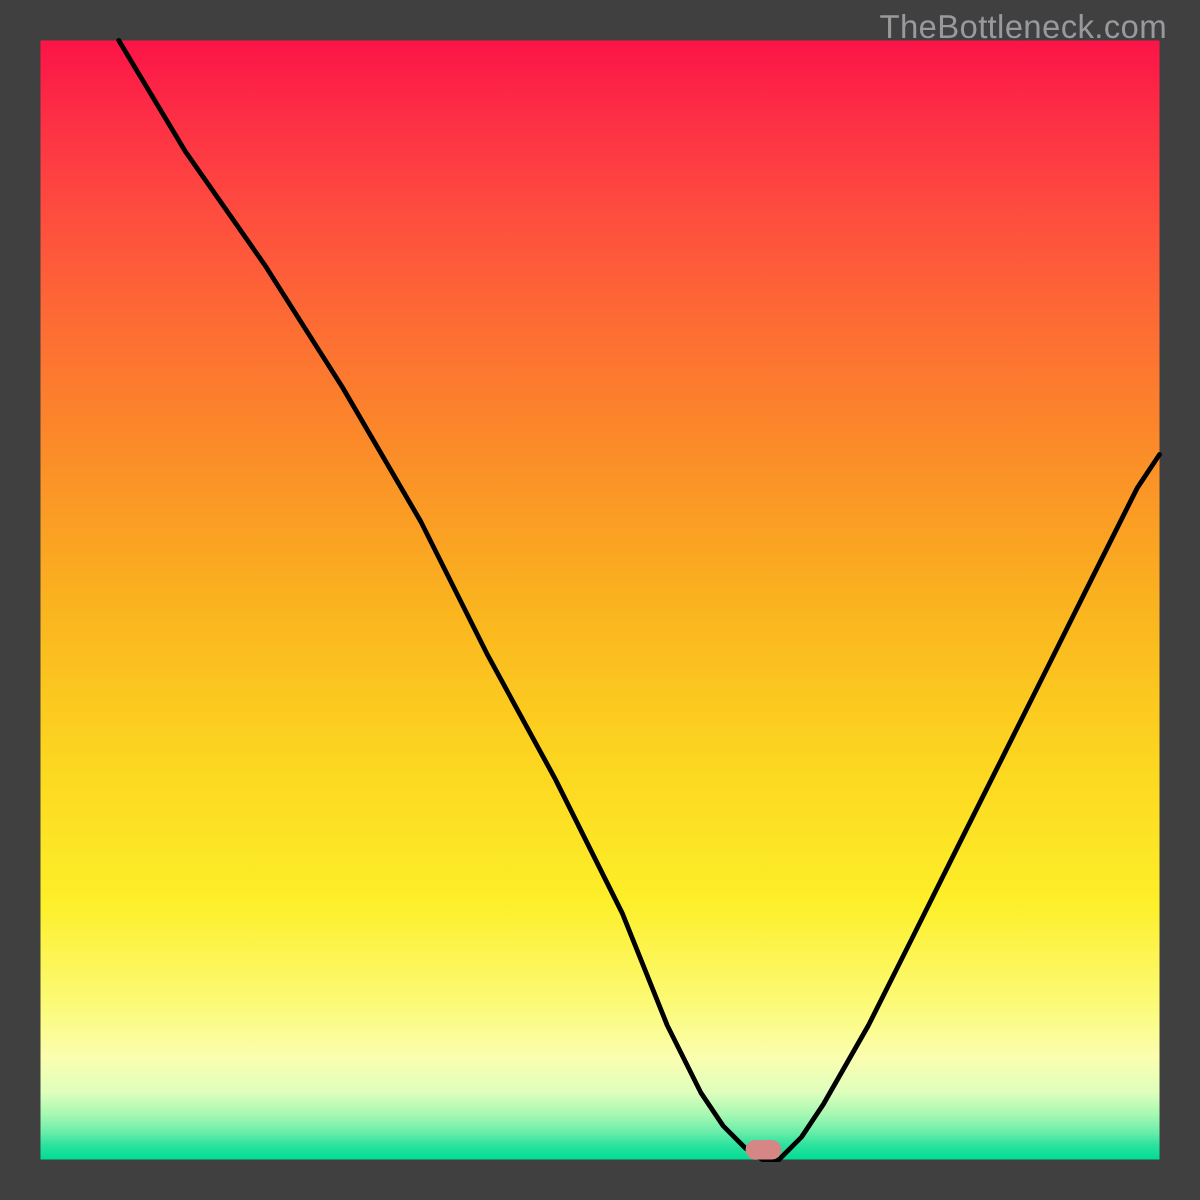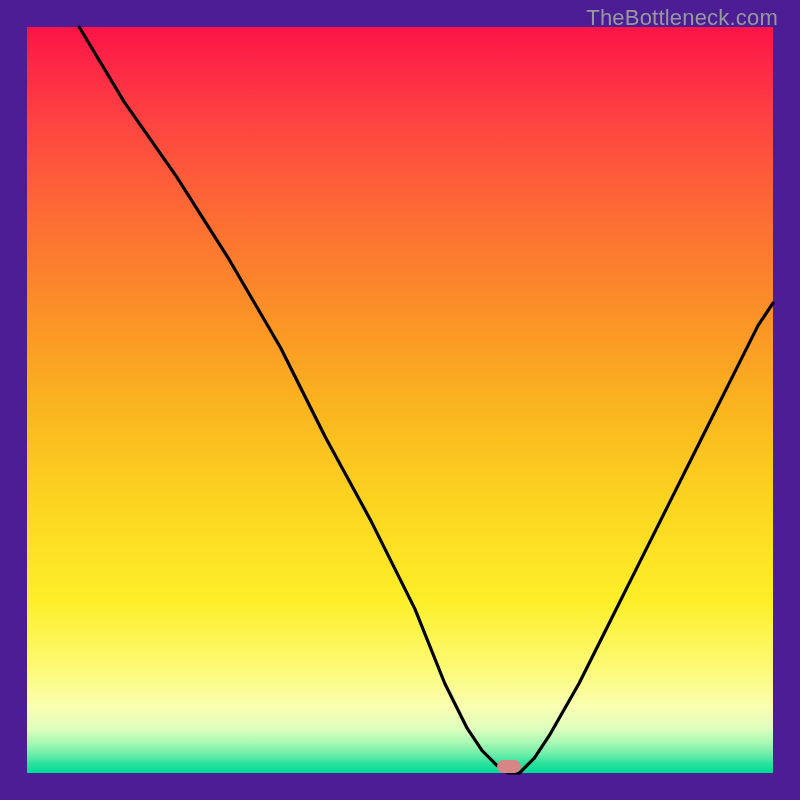--- a/index.html
+++ b/index.html
@@ -8,21 +8,21 @@
     width: 800px;
     height: 800px;
     background: #000;
     font-family: Arial, Helvetica, sans-serif;
     overflow: hidden;
   }
   .frame {
     position: relative;
     width: 800px;
     height: 800px;
-    background: #4c1d95;
+    background: #404040;
   }
   .plot-area {
     position: absolute;
     left: 27px;
     top: 27px;
     width: 746px;
     height: 746px;
     
     background: linear-gradient(
       to bottom,

